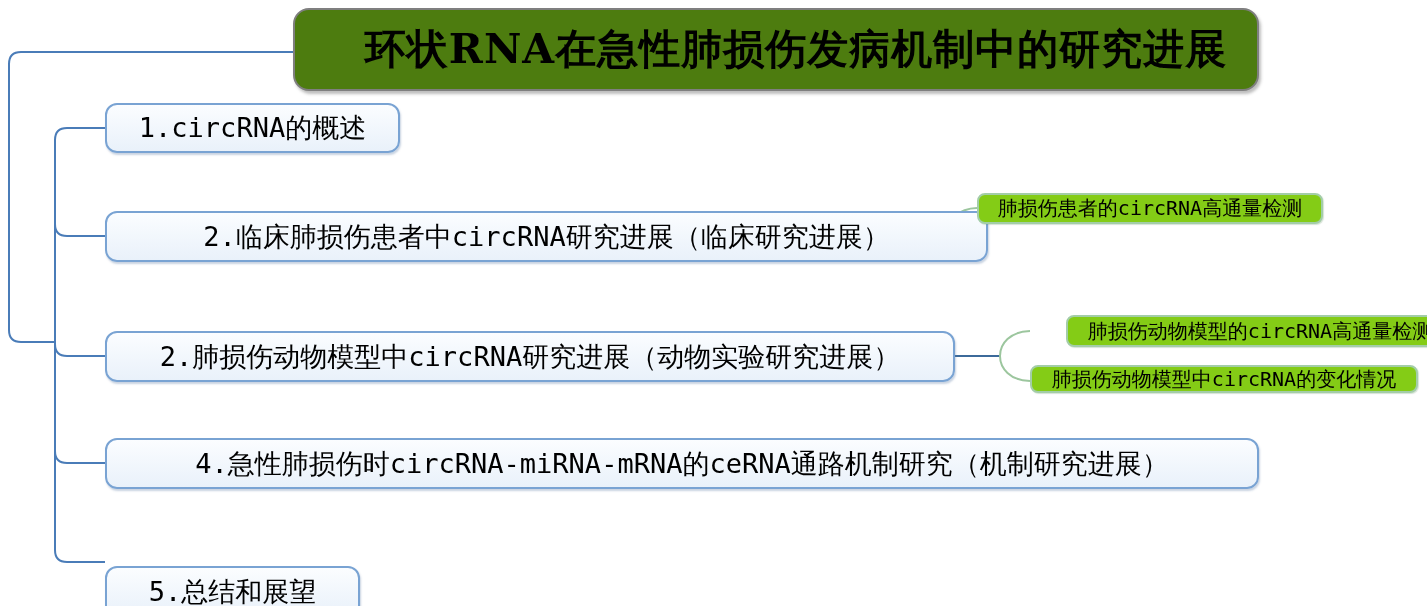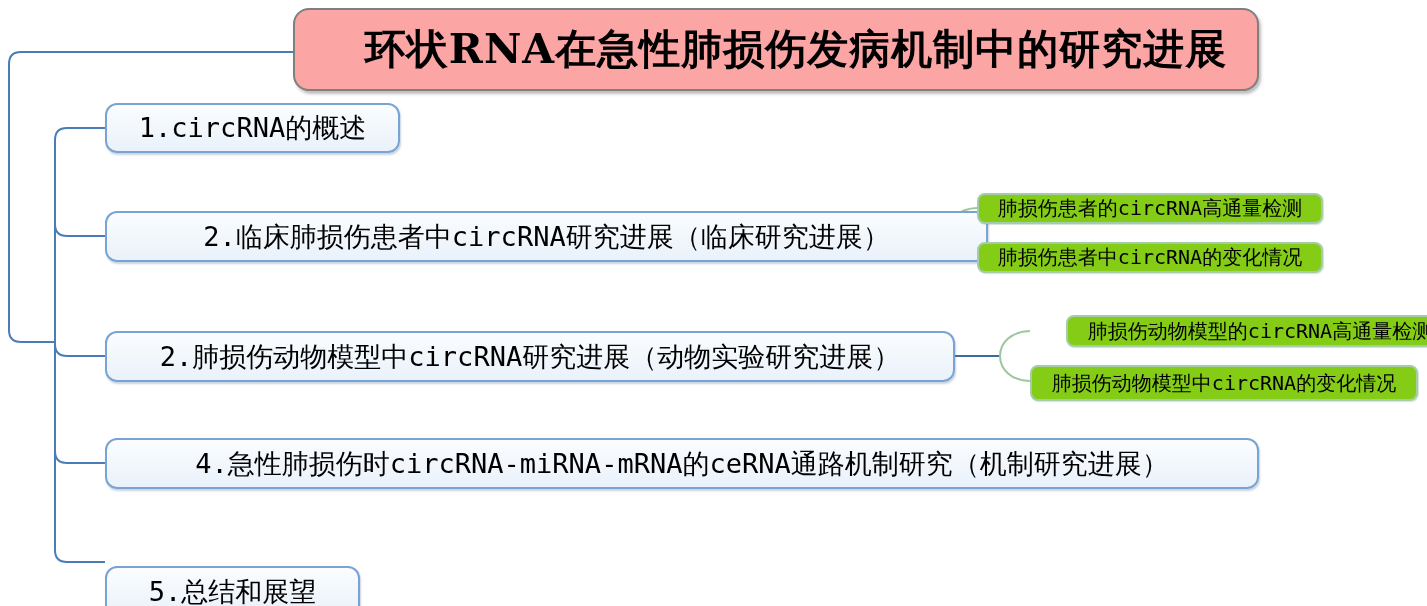--- a/index.html
+++ b/index.html
@@ -21,21 +21,21 @@
     position: absolute;
     display: flex;
     align-items: center;
     justify-content: center;
     box-sizing: border-box;
     white-space: nowrap;
     color: #000000;
   }
   .node.root {
     left: 293px; top: 8px; width: 966px; height: 83px;
-    background: #fca5a5;
+    background: #4d7c0f;
     border: 2px solid #7f7f7f;
     border-radius: 16px;
     font-family: "DejaVu Serif", "Liberation Serif", serif;
     font-weight: bold;
     font-size: 41px;
     letter-spacing: 1px;
     box-shadow: 2px 3px 3px rgba(110,110,110,0.45);
     padding-left: 40px;
   }
   .node.branch {
@@ -55,21 +55,21 @@
     box-shadow: 1px 1px 1px rgba(120,160,120,0.3);
   }
   .b1 { left: 105px; top: 103px; width: 295px;  height: 50px; }
   .b2 { left: 105px; top: 211px; width: 883px;  height: 51px; }
   .b3 { left: 105px; top: 331px; width: 850px;  height: 51px; }
   .b4 { left: 105px; top: 438px; width: 1154px; height: 51px; text-align: center; }
   .b5 { left: 105px; top: 537px; width: 255px;  height: 51px; margin-top: 29px; }
   .c2a { left: 977px;  top: 193px; width: 346px; height: 31px; }
   .c2b { left: 977px;  top: 242px; width: 346px; height: 31px; }
   .c3a { left: 1030px; top: 315px; width: 388px; height: 32px; margin-left: 36px; }
-  .c3b { left: 1030px; top: 365px; width: 388px; height: 36px; }
+  .c3b { left: 1030px; top: 365px; width: 388px; height: 28px; }
 </style>
 </head>
 <body>
 
 <div class="canvas">
 
   <svg class="connectors" viewBox="0 0 1427 606" fill="none">
     <path d="M 293 52 H 21 Q 9 52 9 64 V 330 Q 9 342 21 342 H 55" stroke="#4a7cb8" stroke-width="2"></path>
     <path d="M 105 128 H 67 Q 55 128 55 140 V 550 Q 55 562 67 562 H 105" stroke="#4a7cb8" stroke-width="2"></path>
     <path d="M 55 224 Q 55 236 67 236 H 105" stroke="#4a7cb8" stroke-width="2"></path>
@@ -88,19 +88,18 @@
   <div class="node branch b2">2.临床肺损伤患者中circRNA研究进展（临床研究进展）</div>
 
   <div class="node branch b3">2.肺损伤动物模型中circRNA研究进展（动物实验研究进展）</div>
 
   <div class="node branch b4">4.急性肺损伤时circRNA-miRNA-mRNA的ceRNA通路机制研究（机制研究进展）</div>
 
   <div class="node branch b5">5.总结和展望</div>
 
   <div class="node child c2a">肺损伤患者的circRNA高通量检测</div>
 
-  <div class="node child c2b">肺损伤患者中circRNA的变化情况</div>
 
   <div class="node child c3a">肺损伤动物模型的circRNA高通量检测</div>
 
   <div class="node child c3b">肺损伤动物模型中circRNA的变化情况</div>
 
 </div>
 
 </body></html>

